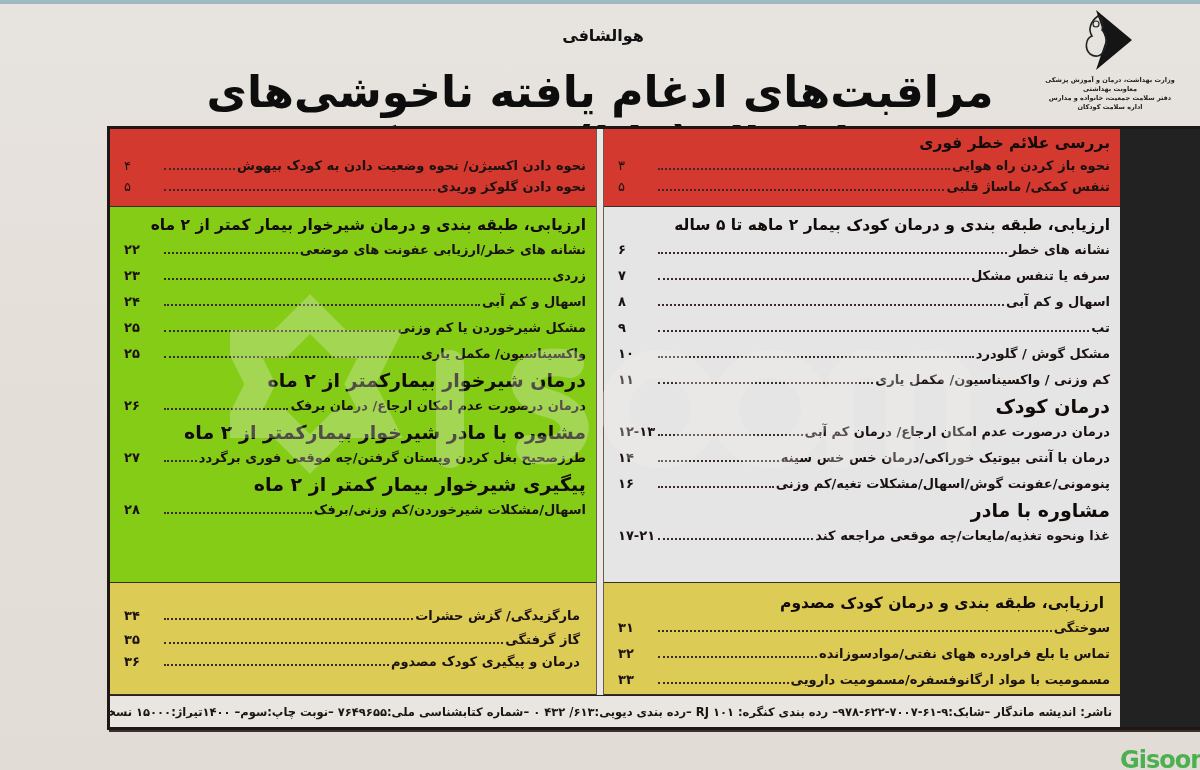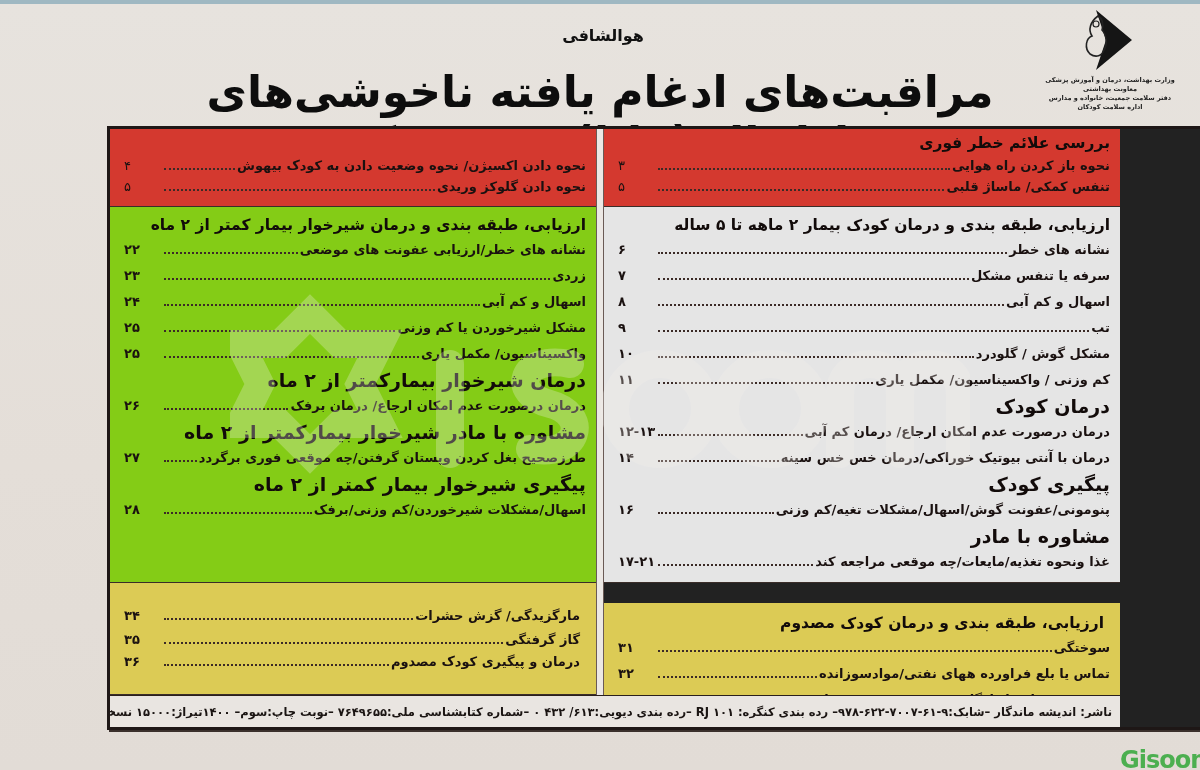--- a/index.html
+++ b/index.html
@@ -150,35 +150,34 @@
         <div class="entry">
             <span class="t">درمان درصورت عدم امکان ارجاع/ درمان کم آبی</span>
             <span class="dots"></span>
             <span class="pg">۱۲-۱۳</span>
           </div>
         <div class="entry">
             <span class="t">درمان با آنتی بیوتیک خوراکی/درمان خس خس سینه</span>
             <span class="dots"></span>
             <span class="pg">۱۴</span>
           </div>
-        <div class="sub-title">پیگیری کودک</div>
         <div class="entry">
             <span class="t">پنومونی/عفونت گوش/اسهال/مشکلات تغیه/کم وزنی</span>
             <span class="dots"></span>
             <span class="pg">۱۶</span>
           </div>
         <div class="sub-title">مشاوره با مادر</div>
         <div class="entry">
             <span class="t">غذا ونحوه تغذیه/مایعات/چه موقعی مراجعه کند</span>
             <span class="dots"></span>
             <span class="pg">۱۷-۲۱</span>
           </div>
       </div>
 
-      <div class="panel yellow" style="top:454px;height:112px;padding-top:8px;margin-top:20px;">
+      <div class="panel yellow" style="top:454px;height:112px;padding-top:8px;">
         <div class="panel-title" style="padding-right:6px;">ارزیابی، طبقه بندی و درمان کودک مصدوم</div>
         <div class="entry">
             <span class="t">سوختگی</span>
             <span class="dots"></span>
             <span class="pg">۳۱</span>
           </div>
         <div class="entry">
             <span class="t">تماس یا بلع فراورده ههای نفتی/موادسوزانده</span>
             <span class="dots"></span>
             <span class="pg">۳۲</span>

